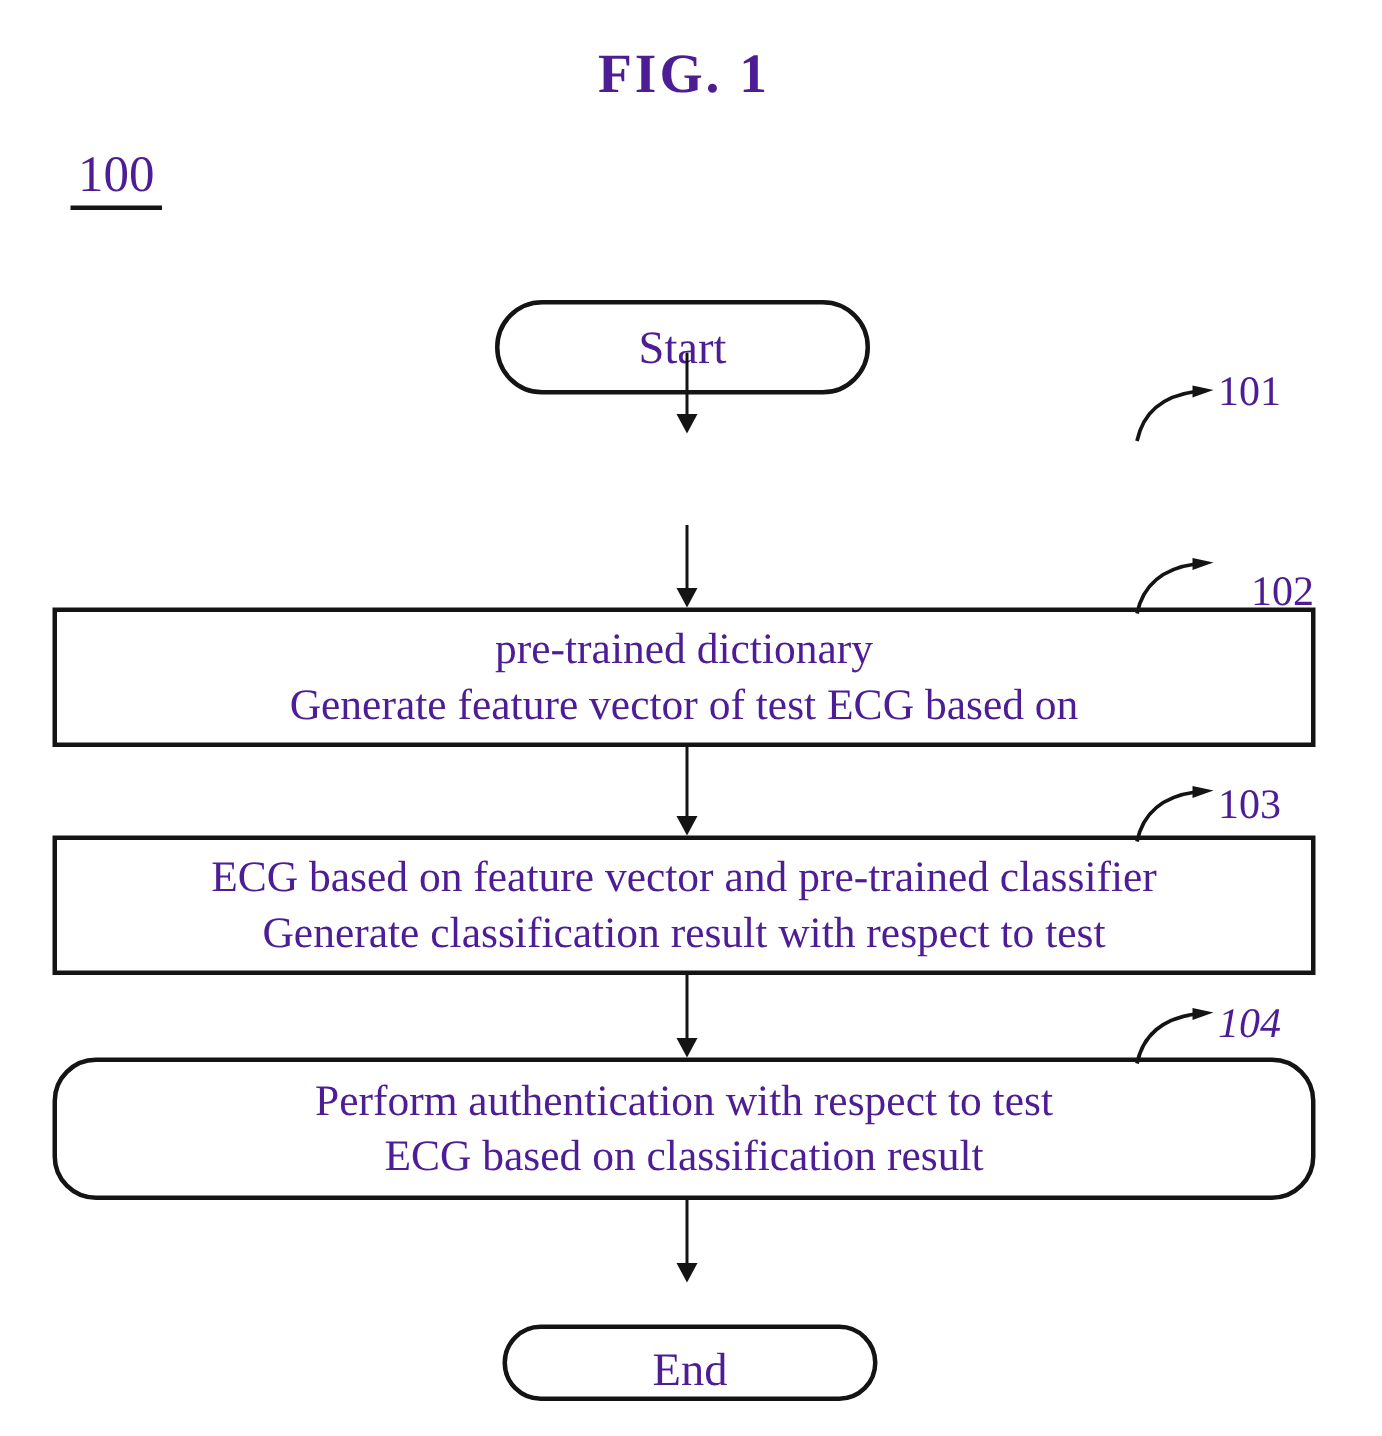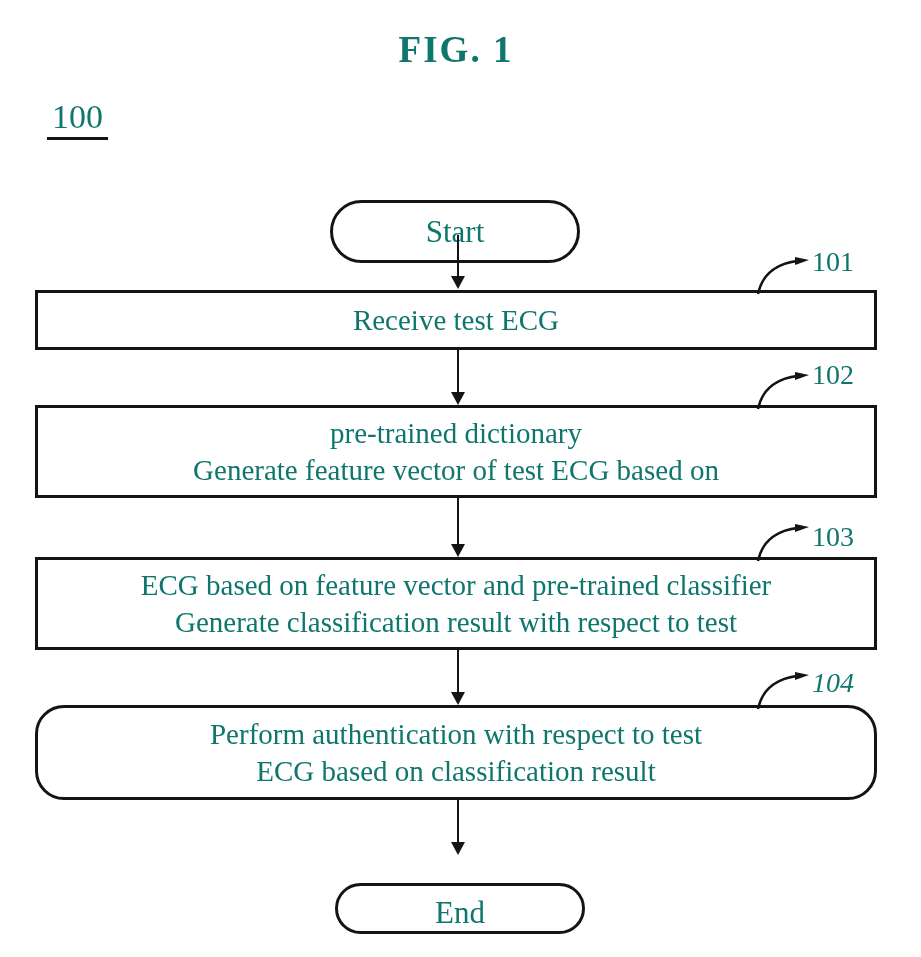--- a/index.html
+++ b/index.html
@@ -6,21 +6,21 @@
     margin: 0;
     padding: 0;
     background: #ffffff;
   }
   .canvas {
     position: relative;
     width: 921px;
     height: 957px;
     background: #ffffff;
     font-family: "Liberation Serif", "DejaVu Serif", serif;
-    color: #0f766e;
+    color: #4c1d95;
     overflow: hidden;
   }
 
   
   .fig-title {
     position: absolute;
     top: 28px;
     left: 0;
     width: 912px;
     text-align: center;
@@ -105,21 +105,21 @@
   .a4 { top: 650px; height: 55px; }
   .a5 { top: 800px; height: 55px; }
 
   
   .ref-label {
     position: absolute;
     left: 812px;
     font-size: 28px;
   }
   .r101 { top: 246px; }
-  .r102 { top: 359px; }
+  .r102 { top: 379px; margin-left: 22px; }
   .r103 { top: 521px; }
   .r104 { top: 667px; font-style: italic; }
 
   .leader {
     position: absolute;
     left: 735px;
     width: 80px;
     height: 50px;
   }
   .l101 { top: 247px; }
@@ -147,23 +147,20 @@
   <div class="arrow a1">
     <div class="shaft"></div>
     <div class="head"></div>
   </div>
 
   <svg class="leader l101" viewBox="0 0 80 50">
     <path d="M 23,47 C 27,28 40,17 62,14"></path>
     <polygon points="60,10 74,13 60,18"></polygon>
   </svg>
   <div class="ref-label r101">101</div>
-  <div class="box b1">
-    <div>Receive test ECG</div>
-  </div>
 
   <div class="arrow a2">
     <div class="shaft"></div>
     <div class="head"></div>
   </div>
 
   <svg class="leader l102" viewBox="0 0 80 50">
     <path d="M 23,47 C 27,28 40,17 62,14"></path>
     <polygon points="60,10 74,13 60,18"></polygon>
   </svg>

